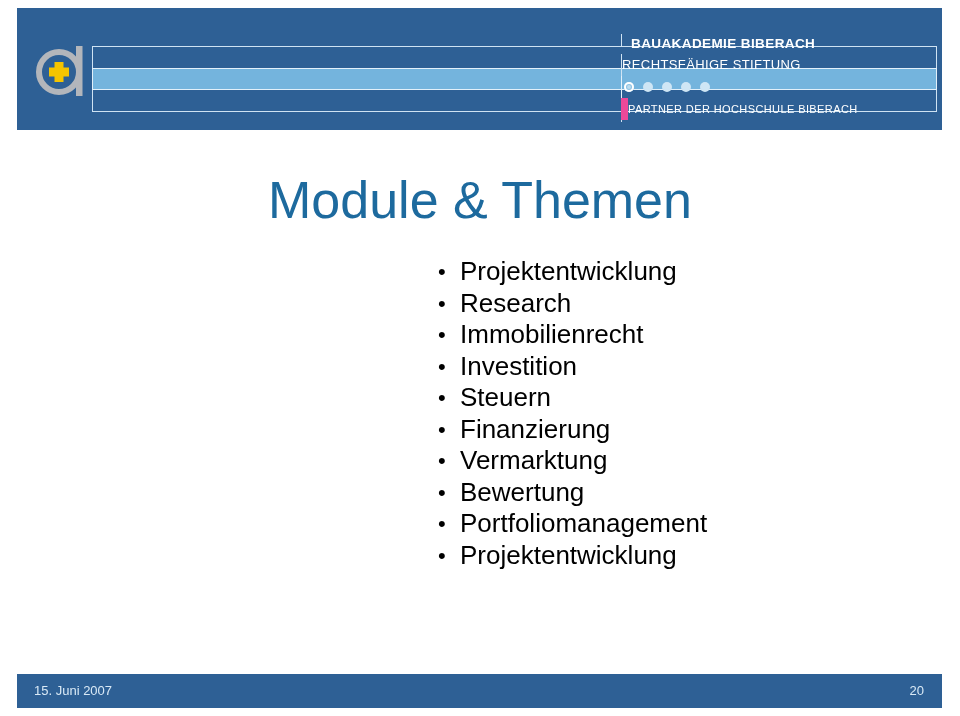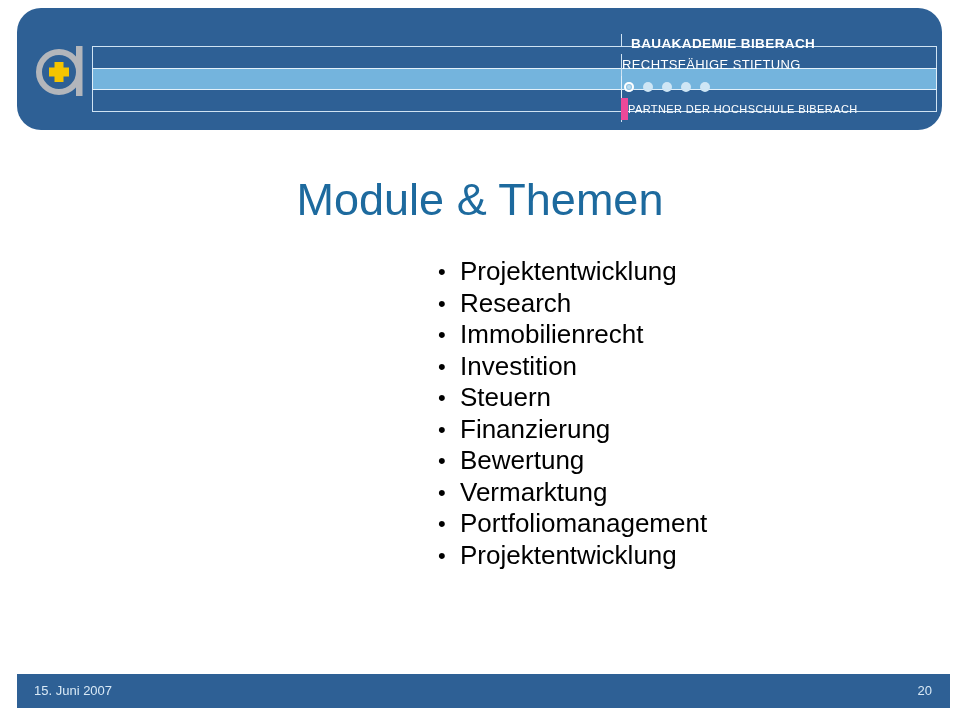--- a/index.html
+++ b/index.html
@@ -22,21 +22,20 @@
   }
 
   
   .header {
     position: absolute;
     left: 17px;
     top: 8px;
     width: 925px;
     height: 122px;
     background: #2e6095;
-    border-radius: 24px;
   }
 
   
   .logo {
     position: absolute;
     left: 15px;
     top: 30px;
     width: 66px;
     height: 62px;
   }
@@ -143,21 +142,21 @@
     background: #cfe3f3;
   }
 
   
   .title {
     position: absolute;
     left: 0;
     top: 174px;
     width: 960px;
     text-align: center;
-    font-size: 45px;
+    font-size: 52px;
     color: #1d6a9e;
     letter-spacing: 0px;
     line-height: 52px;
   }
 
   .bullets {
     position: absolute;
     left: 438px;
     top: 256px;
     width: 460px;
@@ -182,21 +181,20 @@
   .bullet.bold { font-weight: normal; }
 
   
   .footer {
     position: absolute;
     left: 17px;
     top: 674px;
     width: 925px;
     height: 34px;
     background: #2e6095;
-    padding-left: 8px;
   }
   .footer-date {
     position: absolute;
     left: 17px;
     top: 0;
     height: 34px;
     line-height: 34px;
     color: #d9e9f6;
     font-size: 13px;
   }
@@ -256,22 +254,22 @@
 
   <div class="title">Module &amp; Themen</div>
 
   <div class="bullets">
     <div class="bullet">Projektentwicklung</div>
     <div class="bullet">Research</div>
     <div class="bullet">Immobilienrecht</div>
     <div class="bullet bold">Investition</div>
     <div class="bullet">Steuern</div>
     <div class="bullet bold">Finanzierung</div>
+    <div class="bullet">Vermarktung</div>
     <div class="bullet">Bewertung</div>
-    <div class="bullet">Vermarktung</div>
     <div class="bullet bold">Portfoliomanagement</div>
     <div class="bullet">Projektentwicklung</div>
   </div>
 
   <div class="footer">
     <div class="footer-date">15. Juni 2007</div>
     <div class="footer-page">20</div>
   </div>
 
 </div>

